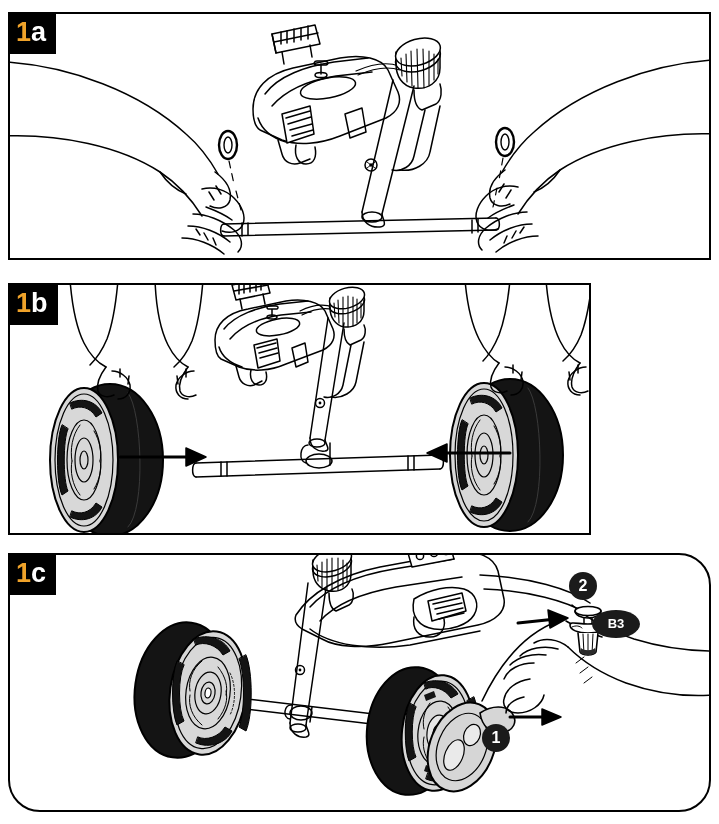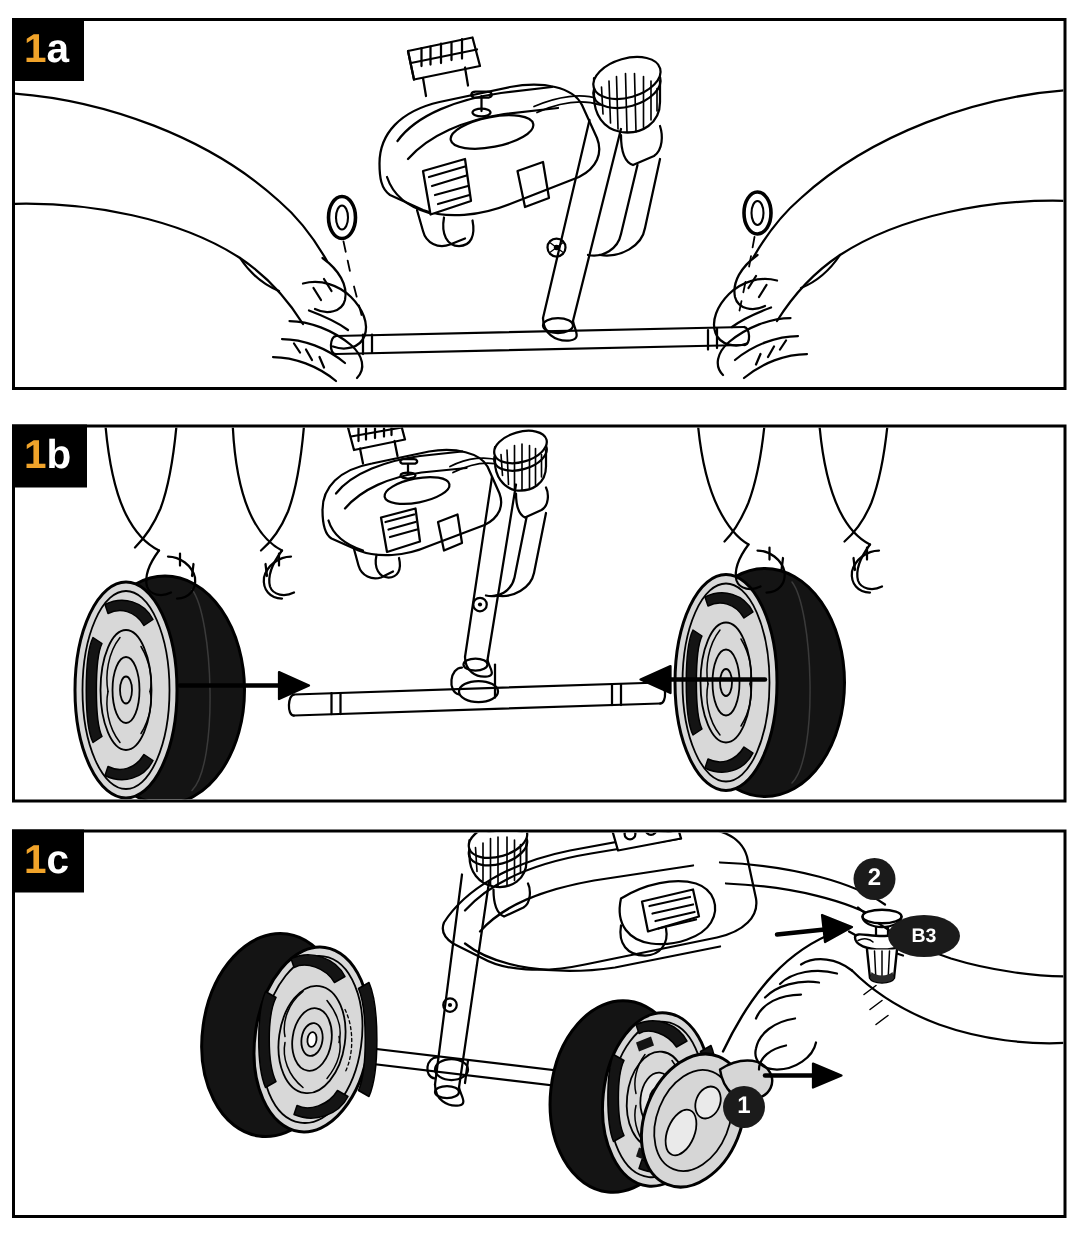--- a/index.html
+++ b/index.html
@@ -20,22 +20,22 @@
     width: 719px;
     height: 824px;
   }
   .panel {
     position: absolute;
     border: 2px solid #000000;
     background: #ffffff;
     box-sizing: border-box;
   }
   #panel-1a { left: 8px;  top: 12px;  width: 703px; height: 248px; padding-left: 33px; }
-  #panel-1b { left: 8px;  top: 283px; width: 703px; height: 252px; }
-  #panel-1c { left: 8px;  top: 553px; width: 703px; height: 259px; }
+  #panel-1b { left: 8px;  top: 283px; width: 583px; height: 252px; }
+  #panel-1c { left: 8px;  top: 553px; width: 703px; height: 259px; border-radius: 32px; }
 
   .panel-tab {
     position: absolute;
     left: -2px;
     top: -2px;
     background: #000000;
     color: #ffffff;
     font-weight: bold;
     font-size: 27px;
     line-height: 34px;

